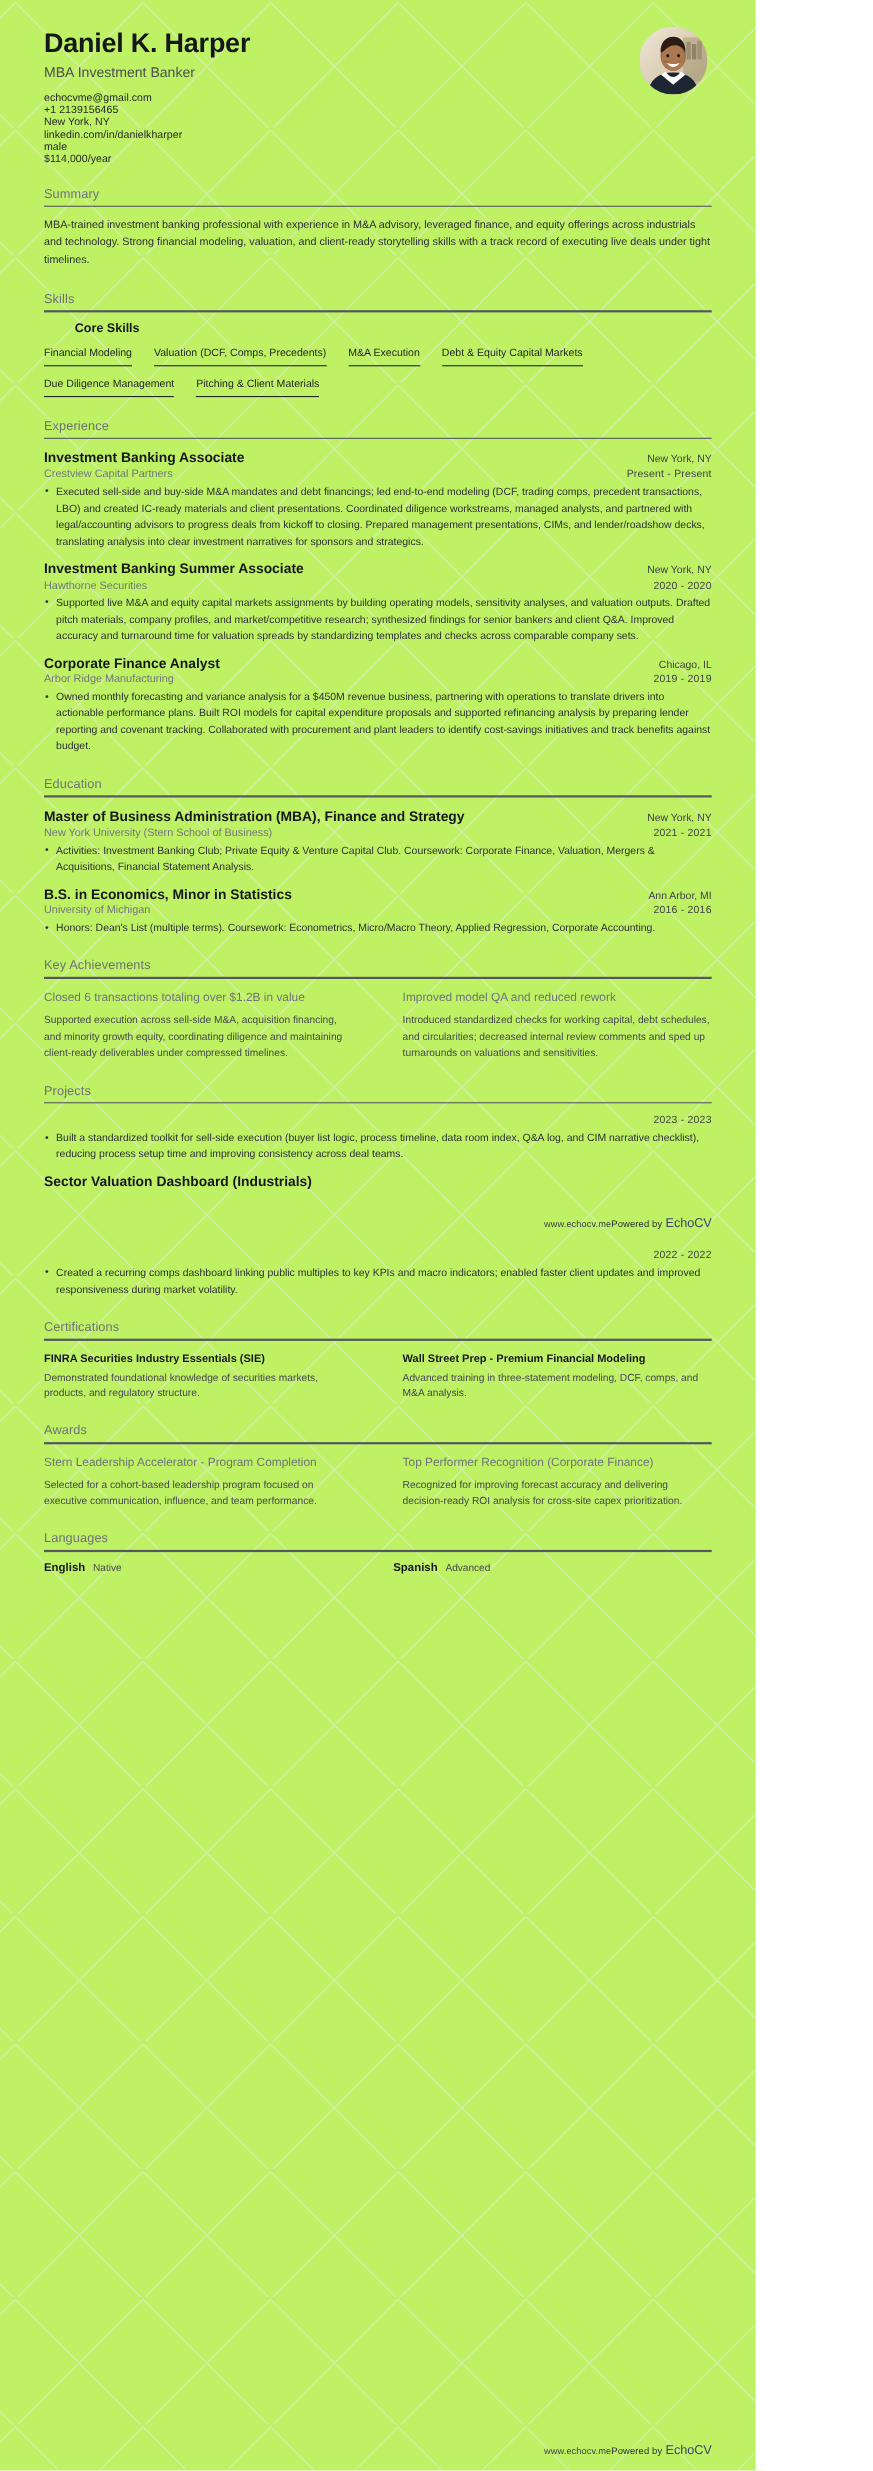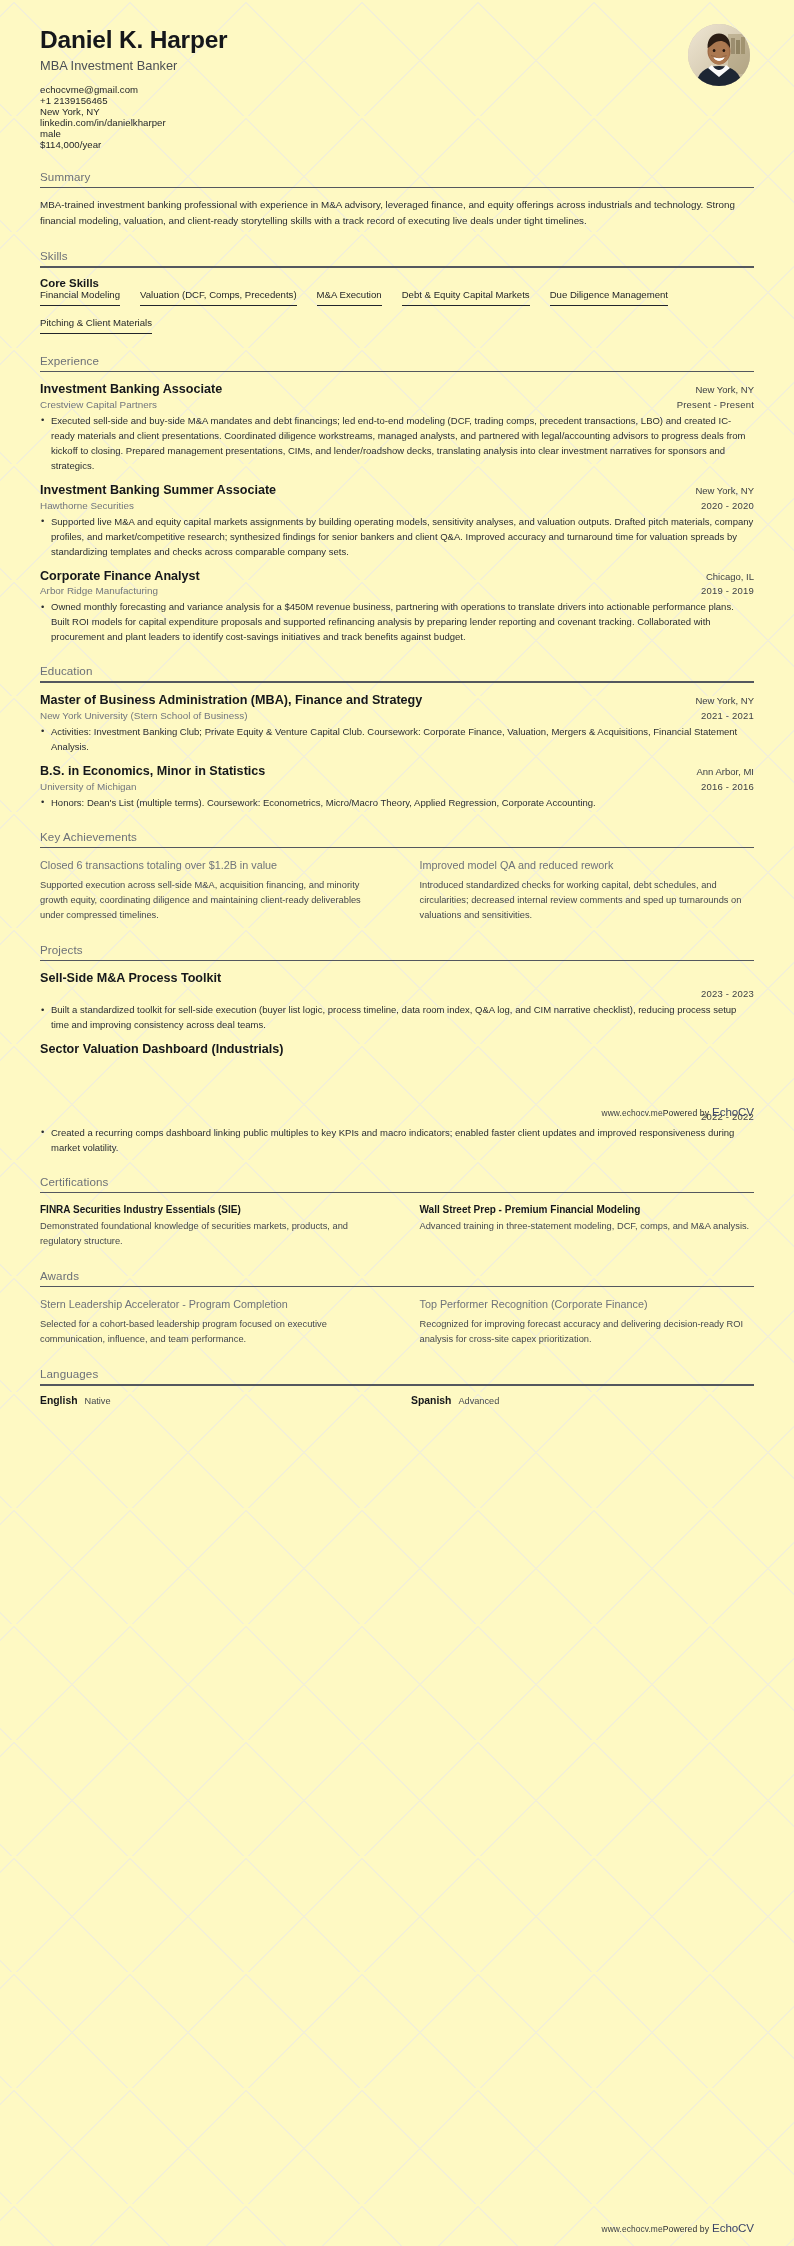--- a/index.html
+++ b/index.html
@@ -11,23 +11,23 @@
 
   body {
     font-family: "Liberation Sans", sans-serif;
     color: #1f2124;
     -webkit-font-smoothing: antialiased;
   }
 
   
   .page {
     position: relative;
-    width: 794px;
+    width: 687px;
     min-height: 2246px;
-    background: #fef9c3;
+    background: #bef264;
     overflow: hidden;
   }
 
   .watermark {
     position: absolute;
     inset: 0;
     pointer-events: none;
     z-index: 0;
     opacity: .5;
     background-image:
@@ -113,23 +113,24 @@
     line-height: 1.62;
     color: #2b2e32;
   }
 
   
   .skills-group-title {
     margin-top: 9px;
     font-size: 11.4px;
     font-weight: 700;
     color: #15171a;
+    margin-left: 28px;
   }
   .skill-chips {
-    margin-top: 0;
+    margin-top: 11px;
     display: flex;
     flex-wrap: wrap;
     gap: 11px 20px;
   }
   .skill-chip {
     font-size: 9.6px;
     color: #1f2124;
     padding-bottom: 4px;
     border-bottom: 1.2px solid #22252a;
     line-height: 1.25;
@@ -438,23 +439,20 @@
           <div class="ach-desc">Introduced standardized checks for working capital, debt schedules, and circularities; decreased internal review comments and sped up turnarounds on valuations and sensitivities.</div>
         </div>
       </div>
     </div>
 
     <div class="section">
       <div class="section-title">Projects</div>
       <div class="section-rule"></div>
 
       <div class="entry">
-        <div class="entry-head">
-          <div class="entry-role">Sell-Side M&amp;A Process Toolkit</div>
-        </div>
         <div class="entry-sub">
           <div class="entry-org"></div>
           <div class="entry-dates">2023 - 2023</div>
         </div>
         <ul class="bullets">
           <li>Built a standardized toolkit for sell-side execution (buyer list logic, process timeline, data room index, Q&amp;A log, and CIM narrative checklist), reducing process setup time and improving consistency across deal teams.</li>
         </ul>
       </div>
 
       <div class="entry">

